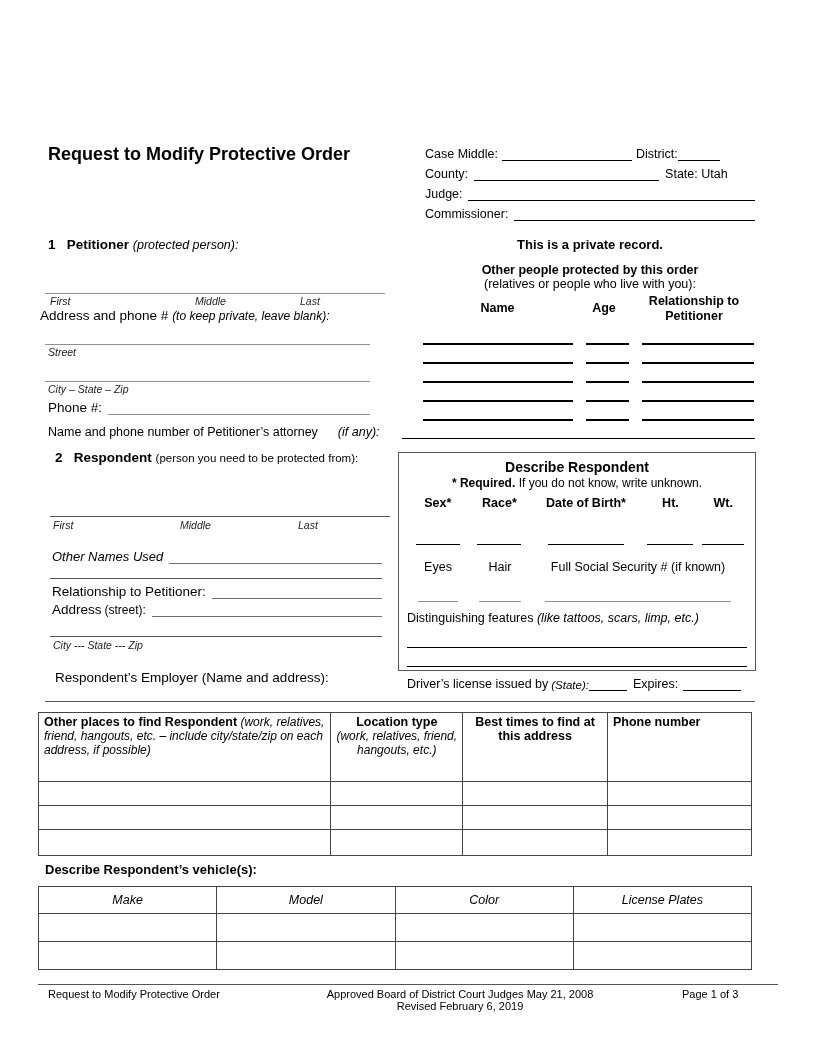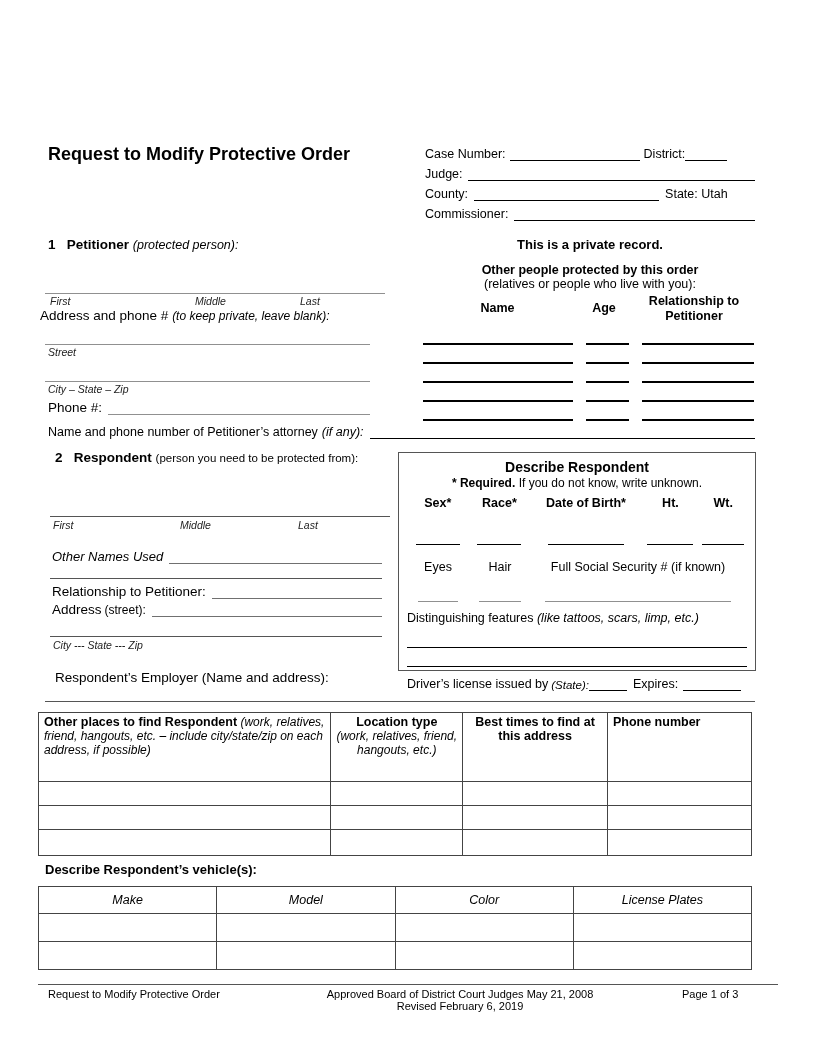--- a/index.html
+++ b/index.html
@@ -33,33 +33,33 @@
 </style>
 </head>
 <body>
 
 <div class="page">
 
   <div class="abs title" style="left:48px; top:143px; width:330px;">Request to Modify Protective Order</div>
 
   <div class="abs" style="left:425px; top:141px; width:330px;">
     <div class="hdr-row">
-      <span>Case Number:</span>
+      <span>Case Middle:</span>
       <span class="fill" style="width:130px; margin:0 4px;"></span>
       <span>District:</span>
       <span class="fill" style="width:42px;"></span>
     </div>
     <div class="hdr-row">
-      <span>Judge:</span>
-      <span class="fill" style="flex:1; margin-left:5px;"></span>
-    </div>
-    <div class="hdr-row">
       <span>County:</span>
       <span class="fill" style="width:185px; margin:0 6px;"></span>
       <span>State: Utah</span>
+    </div>
+    <div class="hdr-row">
+      <span>Judge:</span>
+      <span class="fill" style="flex:1; margin-left:5px;"></span>
     </div>
     <div class="hdr-row">
       <span>Commissioner:</span>
       <span class="fill" style="flex:1; margin-left:6px;"></span>
     </div>
   </div>
 
   <div class="abs" style="left:48px; top:237px; font-size:13.5px;">
     <span class="b">1</span>&nbsp;&nbsp;
     <span class="b">Petitioner</span>
@@ -116,21 +116,21 @@
   <span class="abs small-lab" style="left:48px; top:346px;">Street</span>
 
   <div class="abs rule" style="left:45px; top:381px; width:325px;"></div>
   <span class="abs small-lab" style="left:48px; top:383px;">City – State – Zip</span>
 
   <div class="abs flexrow" style="left:48px; top:400px; width:322px; font-size:13.5px;">
     <span>Phone #:</span>
     <span class="fill gray" style="flex:1; margin-left:6px;"></span>
   </div>
 
-  <div class="abs flexrow" style="left:48px; top:425px; width:707px; font-size:12.5px;">
+  <div class="abs flexrow" style="left:48px; top:425px; width:707px; font-size:12.5px;gap:16px;">
     <span>Name and phone number of Petitioner’s attorney</span>
     <span class="i" style="margin-left:4px;">(if any):</span>
     <span class="fill" style="flex:1; margin-left:6px;"></span>
   </div>
 
   <div class="abs" style="left:55px; top:450px; font-size:13.5px;">
     <span class="b">2</span>&nbsp;&nbsp;
     <span class="b">Respondent</span>
     <span style="font-size:11.5px;">(person you need to be protected from):</span>
   </div>

